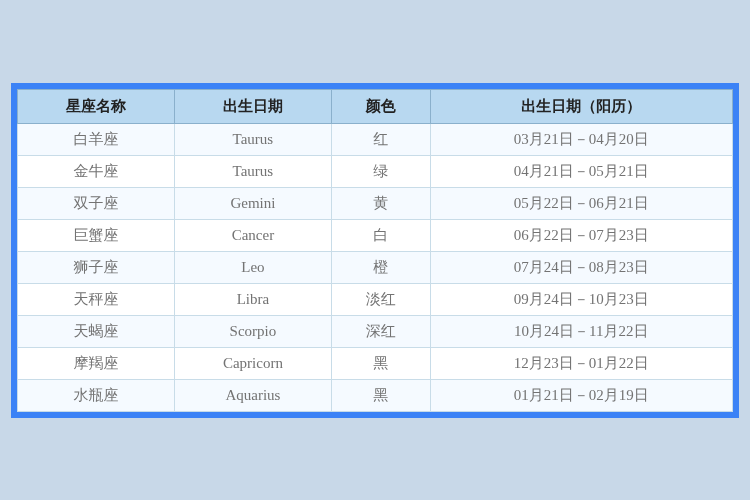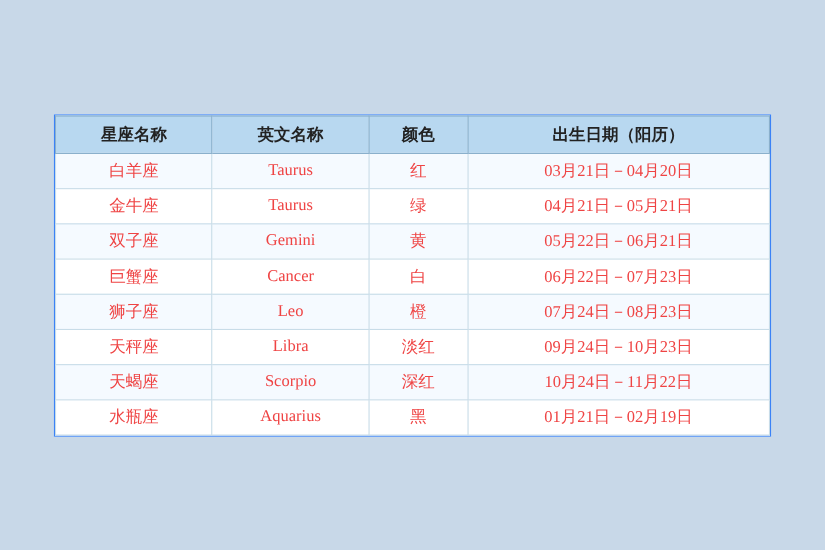--- a/index.html
+++ b/index.html
@@ -8,22 +8,22 @@
       height: 500px;
       background: #c8d8e8;
       display: flex;
       align-items: center;
       justify-content: center;
       font-family: "SimSun", "宋体", serif;
       font-size: 15px;
     }
     .table-wrapper {
       background: #fff;
-      border: 1px solid #3b82f6;
-      width: 652px;
+      border: 6px solid #3b82f6;
+      width: 728px;
     }
     table {
       width: 100%;
       border-collapse: collapse;
     }
     thead tr th {
       background: #b8d8f0;
       border: 1px solid #8ab0cc;
       padding: 7px 10px;
       text-align: center;
@@ -36,38 +36,38 @@
     tbody tr:nth-child(odd) {
       background: #f5faff;
     }
     tbody tr:nth-child(even) {
       background: #ffffff;
     }
     tbody tr td {
       border: 1px solid #c8dce8;
       padding: 6px 10px;
       text-align: center;
-      color: #ef4444;
+      color: #737373;
     }
     tbody tr td:first-child {
       text-align: center;
     }
     tbody tr td:nth-child(2) {
       font-style: normal;
     }
   </style>
 </head>
 <body>
 
 <div class="table-wrapper">
   <table>
     <thead>
       <tr>
         <th>星座名称</th>
-        <th>英文名称</th>
+        <th>出生日期</th>
         <th>颜色</th>
         <th>出生日期（阳历）</th>
       </tr>
     </thead>
     <tbody id="table-body">
     <tr>
           <td>白羊座</td>
           <td>Taurus</td>
           <td>红</td>
           <td>03月21日－04月20日</td>
@@ -102,20 +102,26 @@
           <td>淡红</td>
           <td>09月24日－10月23日</td>
         </tr>
         <tr>
           <td>天蝎座</td>
           <td>Scorpio</td>
           <td>深红</td>
           <td>10月24日－11月22日</td>
         </tr>
         <tr>
+          <td>摩羯座</td>
+          <td>Capricorn</td>
+          <td>黑</td>
+          <td>12月23日－01月22日</td>
+        </tr>
+        <tr>
           <td>水瓶座</td>
           <td>Aquarius</td>
           <td>黑</td>
           <td>01月21日－02月19日</td>
         </tr>
       </tbody>
   </table>
 </div>
 
 </body></html>

